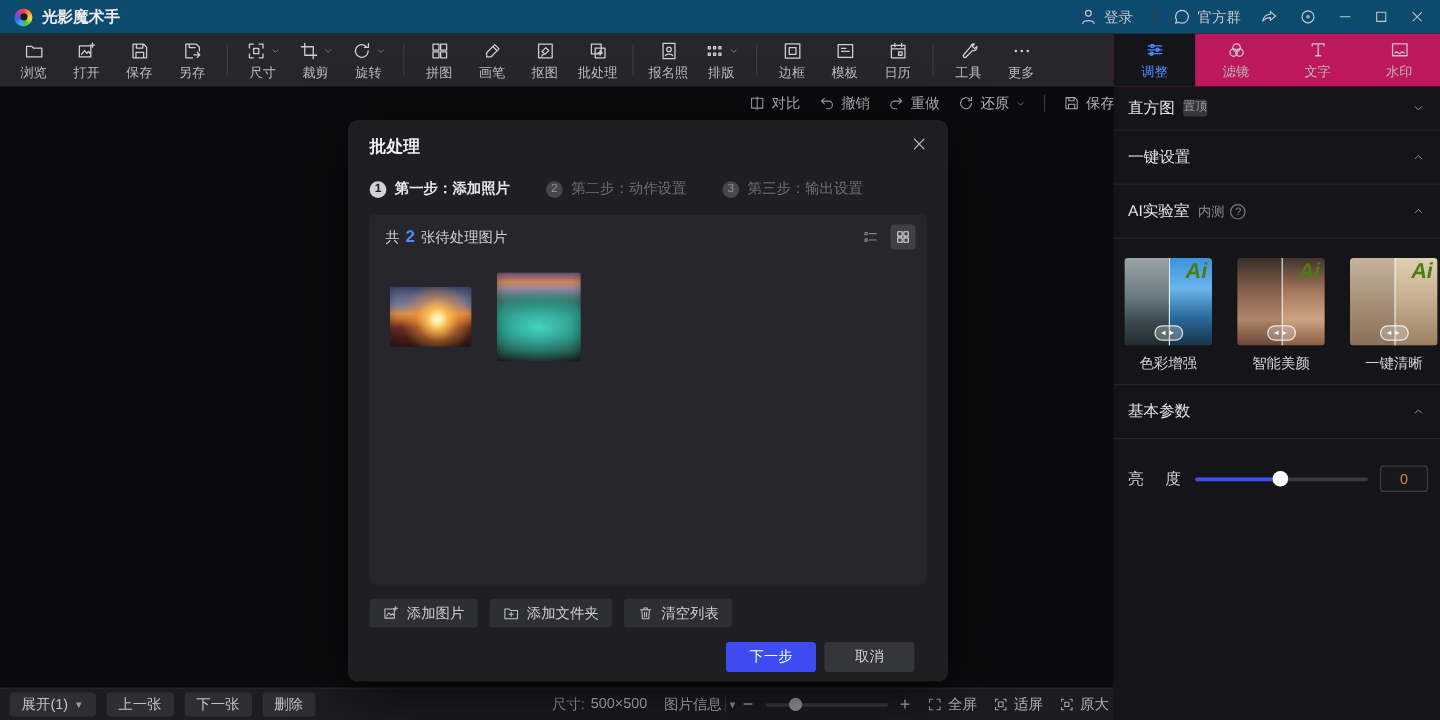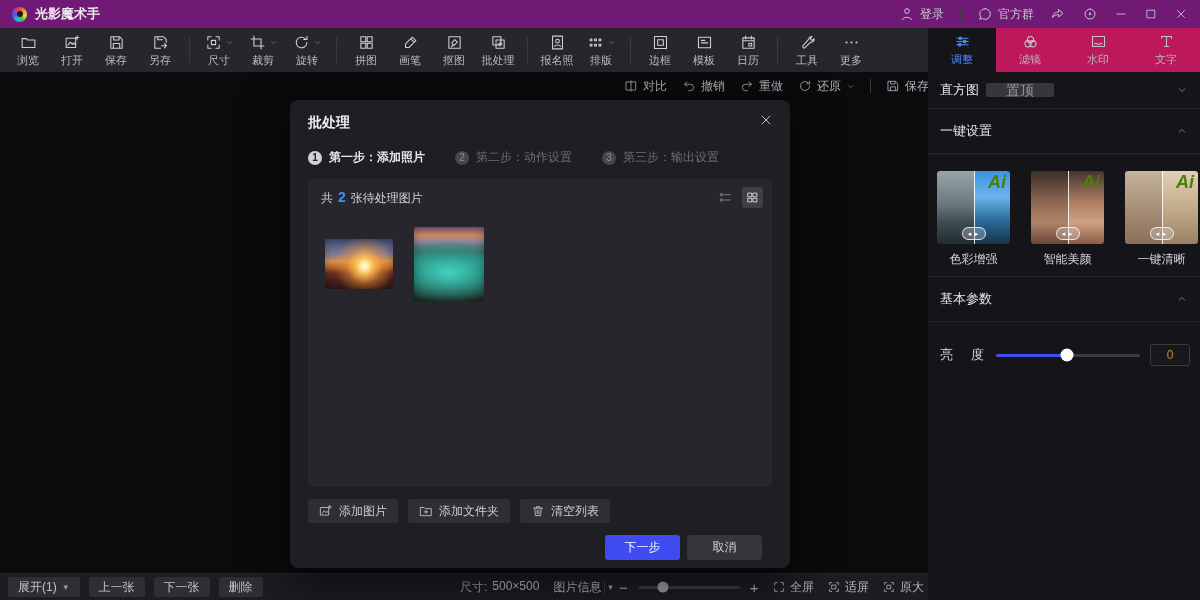--- a/index.html
+++ b/index.html
@@ -1,20 +1,20 @@
 <!DOCTYPE html>
 <html><head>
 <meta charset="utf-8">
 <style>
   html,body{margin:0;padding:0;background:#000;}
   body{width:1200px;height:600px;font-family:"Liberation Sans","DejaVu Sans",sans-serif;-webkit-font-smoothing:antialiased;}
   .app{position:relative;width:1200px;height:600px;background:#0c0c0e;overflow:hidden;color:#c9c9ce;font-size:12px;}
 
   
-  .titlebar{position:absolute;top:0;left:0;width:1200px;height:28px;background:#701a75;display:flex;align-items:center;padding:0 12px;gap:8px;box-sizing:border-box;z-index:50;}
+  .titlebar{position:absolute;top:0;left:0;width:1200px;height:28px;background:#0c4a6e;display:flex;align-items:center;padding:0 12px;gap:8px;box-sizing:border-box;z-index:50;}
   .logo{width:15px;height:15px;border-radius:50%;background:conic-gradient(#e84040,#f0a030,#e8e040,#40c050,#30b0e0,#4060e0,#a040d0,#e84040);position:relative;flex:none;}
   .logo::after{content:"";position:absolute;inset:4.5px;border-radius:50%;background:#1b1b1f;}
   .app-name{font-size:13px;font-weight:bold;color:#ececf0;white-space:nowrap;}
   .file-path{font-size:12px;color:#9a9aa2;margin-left:4px;white-space:nowrap;}
   .tb-right{margin-left:auto;display:flex;align-items:center;gap:16px;color:#c6c6cc;}
   .tb-link{display:flex;align-items:center;gap:5px;font-size:12px;color:#c6c6cc;cursor:default;}
   .tb-vsep{width:1px;height:14px;background:#3c3c44;}
   .ic{display:inline-block;width:16px;height:16px;flex:none;}
   .ic svg{width:100%;height:100%;display:block;}
   .win-ic{width:14px;height:14px;color:#c6c6cc;}
@@ -42,21 +42,21 @@
   .ab-item .ic{width:14px;height:14px;color:#a8a8b0;}
   .ab-item .dd{width:9px;height:9px;color:#9a9aa0;}
   .ab-sep{width:1px;height:14px;background:#3a3a40;}
 
   
   .sidebar{position:absolute;top:72px;left:928px;width:272px;height:528px;background:#141419;overflow:hidden;z-index:10;}
   .shead{display:flex;align-items:center;padding:0 12px;color:#e4e4e8;font-size:13px;height:36px;}
   .shead.tall{height:44px;}
   .shead .chev{margin-left:auto;width:12px;height:12px;color:#9a9aa0;}
   .sdiv{height:1px;background:#232329;}
-  .badge{margin-left:7px;background:#36363d;color:#9a9aa2;font-size:14px;padding:1px 20px;border-radius:2px;line-height:12px;}
+  .badge{margin-left:7px;background:#36363d;color:#9a9aa2;font-size:10px;padding:1px 0;border-radius:2px;line-height:12px;}
   .okgrid{display:grid;grid-template-columns:repeat(3,1fr);gap:10px 9px;padding:10px 8px 16px;}
   .okbtn{height:26px;background:#1e1e24;border:1px solid #36363e;border-radius:4px;color:#d6d6da;font-size:12px;display:flex;align-items:center;justify-content:center;white-space:nowrap;cursor:default;box-sizing:border-box;}
   .beta{margin-left:7px;font-size:11px;color:#8a8a92;font-weight:normal;}
   .qmark{margin-left:5px;width:13px;height:13px;border:1px solid #77777e;border-radius:50%;color:#8a8a92;font-size:9px;display:flex;align-items:center;justify-content:center;box-sizing:border-box;}
   .cards{display:flex;gap:21px;padding:16px 0 8px 9px;}
   .card{width:73px;flex:none;cursor:default;}
   .cimg{position:relative;width:73px;height:73px;border-radius:3px;overflow:hidden;}
   .half{position:absolute;top:0;bottom:0;width:50%;}
   .half.l{left:0;}.half.r{right:0;}
   .cdiv{position:absolute;top:0;bottom:0;left:50%;width:1px;background:rgba(255,255,255,.85);}
@@ -400,32 +400,32 @@
         <span class="ic">
           <svg viewBox="0 0 24 24" fill="none" stroke="currentColor" stroke-width="1.5" stroke-linecap="round" stroke-linejoin="round">
             <path d="M12 5a4.4 4.4 0 1 1 0 8.8A4.4 4.4 0 0 1 12 5M8.6 10.8a4.4 4.4 0 1 1 0 8.8 4.4 4.4 0 0 1 0-8.8M15.4 10.8a4.4 4.4 0 1 1 0 8.8 4.4 4.4 0 0 1 0-8.8"></path>
           </svg>
         </span>
         <div>滤镜</div>
       </div>
       <div class="stab">
         <span class="ic">
           <svg viewBox="0 0 24 24" fill="none" stroke="currentColor" stroke-width="1.5" stroke-linecap="round" stroke-linejoin="round">
+            <path d="M5 5h14M5 5v2.5M19 5v2.5M12 5v14M9 19h6"></path>
+          </svg>
+        </span>
+        <div>文字</div>
+      </div>
+      <div class="stab">
+        <span class="ic">
+          <svg viewBox="0 0 24 24" fill="none" stroke="currentColor" stroke-width="1.5" stroke-linecap="round" stroke-linejoin="round">
             <path d="M3.5 5h17v14h-17zM6.5 15.5q1.75-1.8 3.5 0t3.5 0t3.5 0"></path>
           </svg>
         </span>
         <div>水印</div>
-      </div>
-      <div class="stab">
-        <span class="ic">
-          <svg viewBox="0 0 24 24" fill="none" stroke="currentColor" stroke-width="1.5" stroke-linecap="round" stroke-linejoin="round">
-            <path d="M5 5h14M5 5v2.5M19 5v2.5M12 5v14M9 19h6"></path>
-          </svg>
-        </span>
-        <div>文字</div>
       </div>
     </div>
 
   <div class="canvas"></div>
 
   <div class="actionbar" id="actionbar">
       <span class="ab-item">
         <span class="ic">
           <svg viewBox="0 0 24 24" fill="none" stroke="currentColor" stroke-width="1.5" stroke-linecap="round" stroke-linejoin="round">
             <path d="M4 5h16v14H4zM12 3v18"></path>
@@ -486,20 +486,30 @@
     <div class="sdiv"></div>
     <div class="shead tall">
       <span>一键设置</span>
       <span class="ic chev">
           <svg viewBox="0 0 24 24" fill="none" stroke="currentColor" stroke-width="1.5" stroke-linecap="round" stroke-linejoin="round">
             <path d="M6.5 14.5L12 9l5.5 5.5"></path>
           </svg>
         </span>
     </div>
     <div class="sdiv"></div>
+    <div class="shead tall">
+      <span>AI实验室</span>
+      <span class="beta">内测</span>
+      <span class="qmark">?</span>
+      <span class="ic chev">
+          <svg viewBox="0 0 24 24" fill="none" stroke="currentColor" stroke-width="1.5" stroke-linecap="round" stroke-linejoin="round">
+            <path d="M6.5 14.5L12 9l5.5 5.5"></path>
+          </svg>
+        </span>
+    </div>
     <div class="sdiv"></div>
     <div class="cards" id="ai-cards">
         <div class="card">
           <div class="cimg">
             <span class="half l c1l"></span>
             <span class="half r c1r"></span>
             <span class="cdiv"></span>
             <span class="ai-tag">Ai</span>
             <span class="pill">◄►</span>
           </div>

